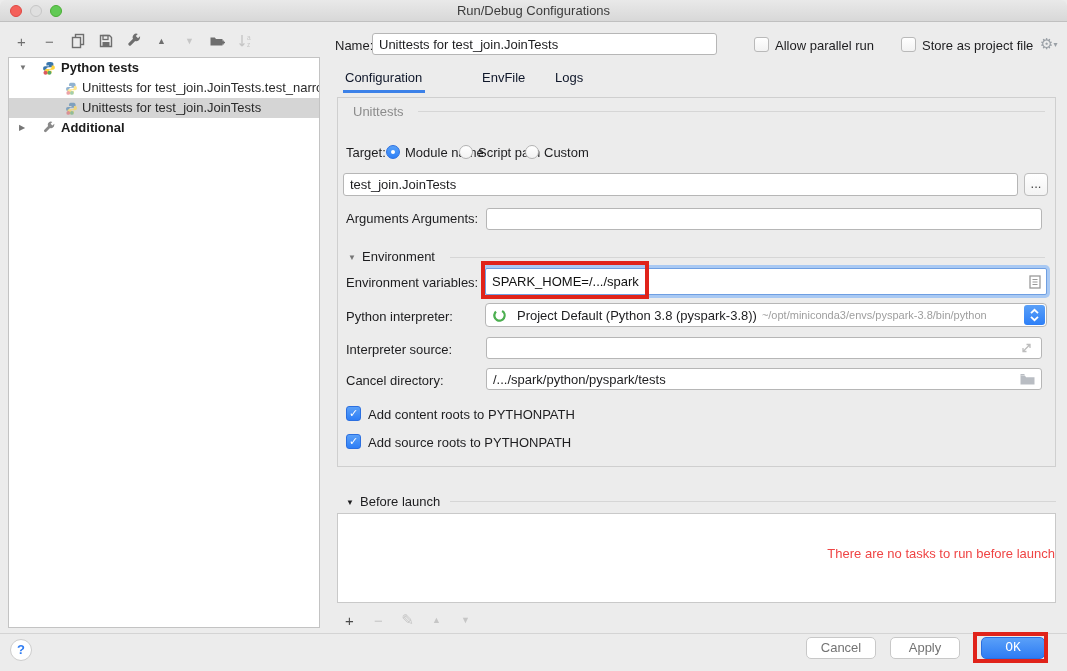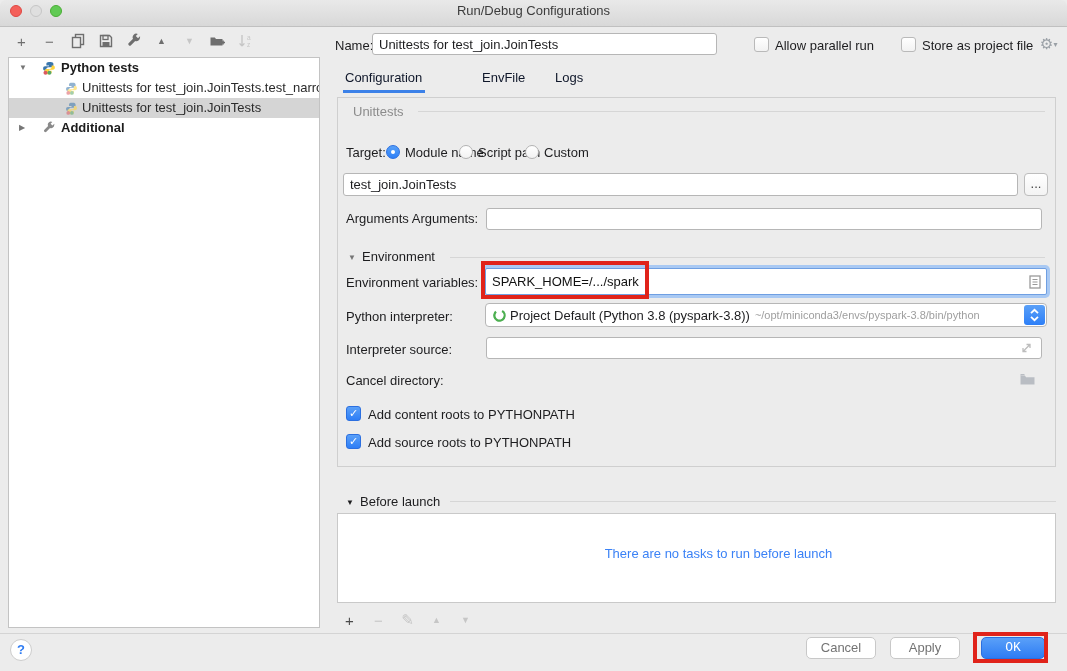--- a/index.html
+++ b/index.html
@@ -1,21 +1,21 @@
 <!DOCTYPE html>
 <html><head>
 <meta charset="utf-8">
 <style>
   * { box-sizing: border-box; margin: 0; padding: 0; }
   html,body { width:1067px; height:671px; }
   body { font-family:"Liberation Sans","DejaVu Sans",sans-serif; font-size:13px; color:#1d1d1f; background:#ececec; overflow:hidden; }
   .window { position:relative; width:1067px; height:671px; background:#ececec; }
 
   
-  .titlebar { position:absolute; left:0; top:0; width:1067px; height:27px;
+  .titlebar { position:absolute; left:0; top:0; width:1067px; height:22px;
     background:linear-gradient(#e9e9e9,#d8d8d8); border-bottom:1px solid #c0c0c0;
     border-radius:6px 6px 0 0;padding-left:24px; }
   .titlebar .title { position:absolute; left:0; right:0; top:3px; text-align:center; color:#3c3c3c; font-size:13px; }
   .traffic { position:absolute; top:5px; width:12px; height:12px; border-radius:50%; }
   .t-close { left:10px; background:#f4605a; border:1px solid #df4742; }
   .t-min   { left:30px; background:#dfdfdf; border:1px solid #c6c6c6; }
   .t-zoom  { left:50px; background:#61ca54; border:1px solid #4aae35; }
 
   
   .tree-toolbar { position:absolute; left:13px; top:31px; height:20px; display:flex; align-items:center; gap:11px; }
@@ -59,27 +59,27 @@
   .radio.on { background:linear-gradient(#58a1f8,#2d7ff7); border:1px solid #2b6fe0; }
   .radio.on::after { content:""; position:absolute; left:4px; top:4px; width:4px; height:4px; border-radius:50%; background:#fff; }
 
   .browse-btn { position:absolute; width:24px; height:23px; background:linear-gradient(#fff,#f3f3f3); border:1px solid #bdbdbd; border-radius:4px; text-align:center; line-height:19px; color:#444; }
 
   .envfield { position:absolute; background:#fff; border:1px solid #6f9fe2; border-radius:2px; box-shadow:0 0 0 3px #a9c9f3; display:flex; align-items:center; }
   .envfield input { flex:1; border:none; outline:none; font:13px "Liberation Sans","DejaVu Sans",sans-serif; padding:0 6px; color:#111; background:transparent; }
   .field-icon { position:absolute; top:50%; transform:translateY(-50%); right:5px; display:flex; }
 
   .combo { position:absolute; background:#fff; border:1px solid #b6b6b6; border-radius:4px; display:flex; align-items:center; padding-left:6px; overflow:hidden; }
-  .combo .ctext { margin-left:3px; white-space:nowrap; }
+  .combo .ctext { margin-left:10px; white-space:nowrap; }
   .combo .hint { color:#9e9e9e; font-size:11px; margin-left:5px; white-space:nowrap; }
   .spinner { position:absolute; right:1px; top:1px; bottom:1px; width:21px; border-radius:3px; background:linear-gradient(#5aa0f8,#2d7ff7); display:flex; align-items:center; justify-content:center; }
 
   
   .bl-box { position:absolute; left:337px; top:513px; width:719px; height:90px; background:#fff; border:1px solid #c9c9c9; }
-  .bl-empty { position:absolute; left:0; right:0; top:32px; text-align:center; color:#3b82f6;margin-left:44px; }
+  .bl-empty { position:absolute; left:0; right:0; top:32px; text-align:right; color:#ef4444;margin-left:44px; }
   .bl-toolbar { position:absolute; left:341px; top:610px; height:20px; display:flex; align-items:center; gap:12px; }
 
   .sep { position:absolute; left:0; top:633px; width:1067px; height:1px; background:#d4d4d4; }
 
   
   .help-btn { position:absolute; left:10px; top:639px; width:22px; height:22px; border-radius:50%;
     background:#fff; border:1px solid #cdcdcd; color:#2f7cf3; font-weight:bold; text-align:center; line-height:20px; }
   .btn { position:absolute; top:637px; height:22px; border-radius:5px; background:#fff; border:1px solid #c8c8c8;
     text-align:center; line-height:20px; font-size:13px; color:#737373; }
   .btn-ok { background:linear-gradient(#5aa0f8,#2e7cf4); border:1px solid #2b6fe0; color:#fff;font-family:Liberation Mono, monospace; }
@@ -259,20 +259,21 @@
 
     <span class="inlabel" style="left:8px; top:244px">Interpreter source:</span>
     <input class="field" style="left: 148px; top: 239px; width: 556px; height: 22px;" value="">
     <span class="field-icon" style="left:682px; top:250px; right:auto">
       <svg width="13" height="13" viewBox="0 0 13 13">
           <path d="M4.5 8.5 10 3M6.5 3H10v3.5M3 6.5V10h3.5M8.5 4.5 3 10" fill="none" stroke="#bdbdbd" stroke-width="1.3"></path>
         </svg>
     </span>
 
     <span class="inlabel" style="left:8px; top:275px">Cancel directory:</span>
+    <input class="field" style="left: 148px; top: 270px; width: 556px; height: 22px;" value="/.../spark/python/pyspark/tests">
     <span class="field-icon" style="left:682px; top:281px; right:auto">
       <svg width="15" height="12" viewBox="0 0 15 12">
           <path d="M0.5 2.5h4.3l1.3 1.7h8.4v7.3H0.5z" fill="#b9bdc3"></path>
           <path d="M0.5 2.5V1h3.6l.8 1" fill="#b9bdc3"></path>
         </svg>
     </span>
 
     <span class="cb checked" style="left:8px; top:308px">
         <span class="mark">✓</span>
       </span>

